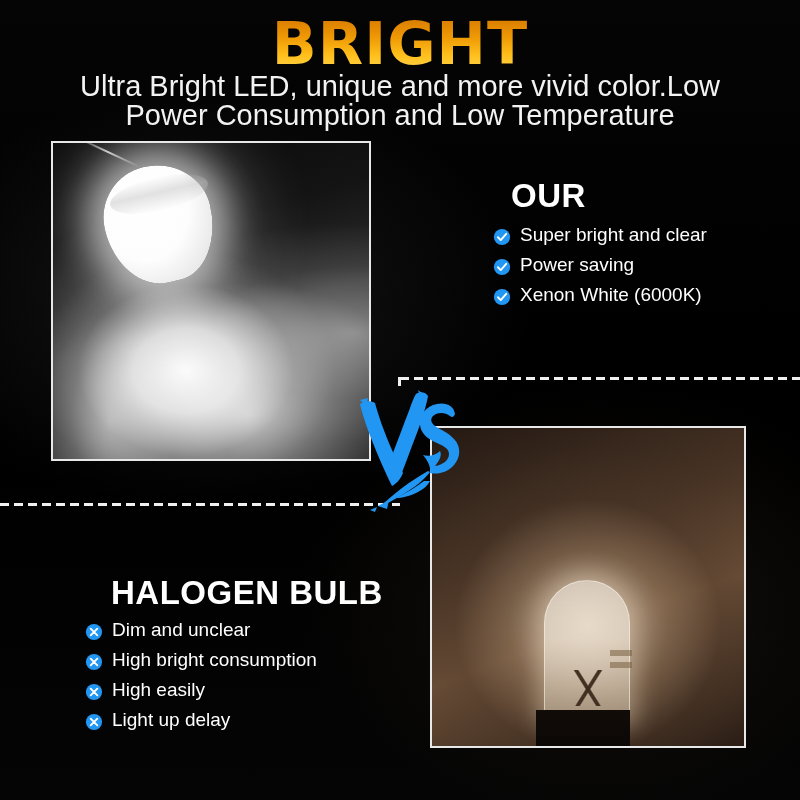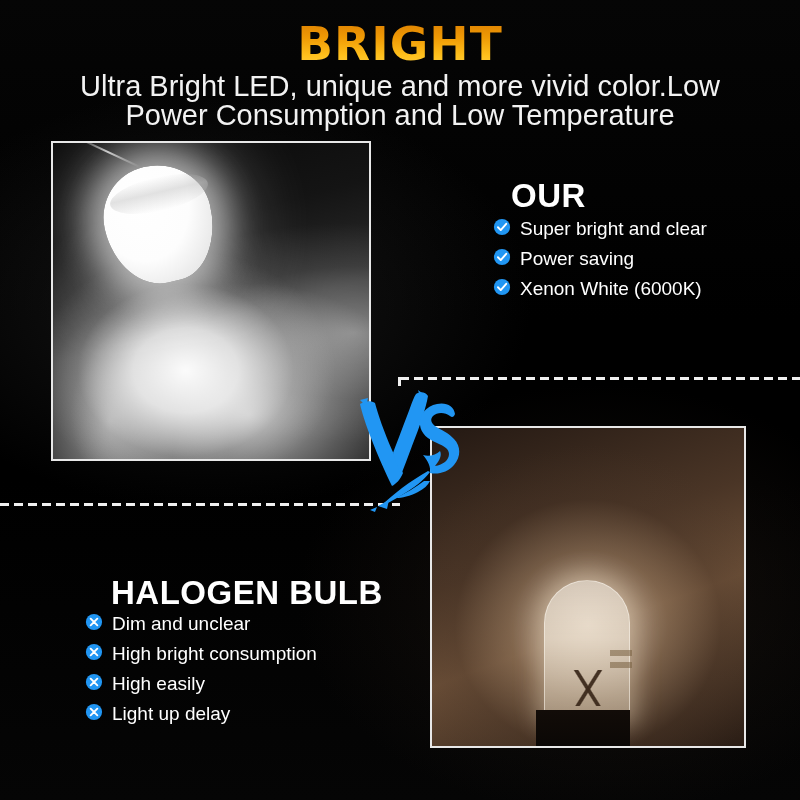--- a/index.html
+++ b/index.html
@@ -27,21 +27,21 @@
     pointer-events: none;
   }
 
   
   .title {
     position: absolute;
     left: 0;
     top: 18px;
     width: 800px;
     text-align: center;
-    font-size: 47px;
+    font-size: 59px;
     line-height: 52px;
     font-weight: bold;
     letter-spacing: 1px;
     font-family: "DejaVu Sans", sans-serif;
     background: linear-gradient(180deg, #d97b00 0%, #ef9a05 38%, #ffc01c 72%, #ffd24a 100%);
     -webkit-background-clip: text;
     background-clip: text;
     color: transparent;
     -webkit-text-fill-color: transparent;
   }
@@ -213,21 +213,21 @@
     position: absolute;
     margin: 0;
     padding: 0;
     list-style: none;
   }
   #our-list { left: 493px; top: 218px; }
   #halogen-list { left: 85px; top: 613px; }
 
   .feature-item {
     display: flex;
-    align-items: flex-start;
+    align-items: flex-end;
     height: 28px;
     margin-bottom: 2px;
   }
   .feature-icon {
     flex: 0 0 auto;
     width: 18px;
     height: 18px;
     margin-right: 9px;
     display: block;
   }

